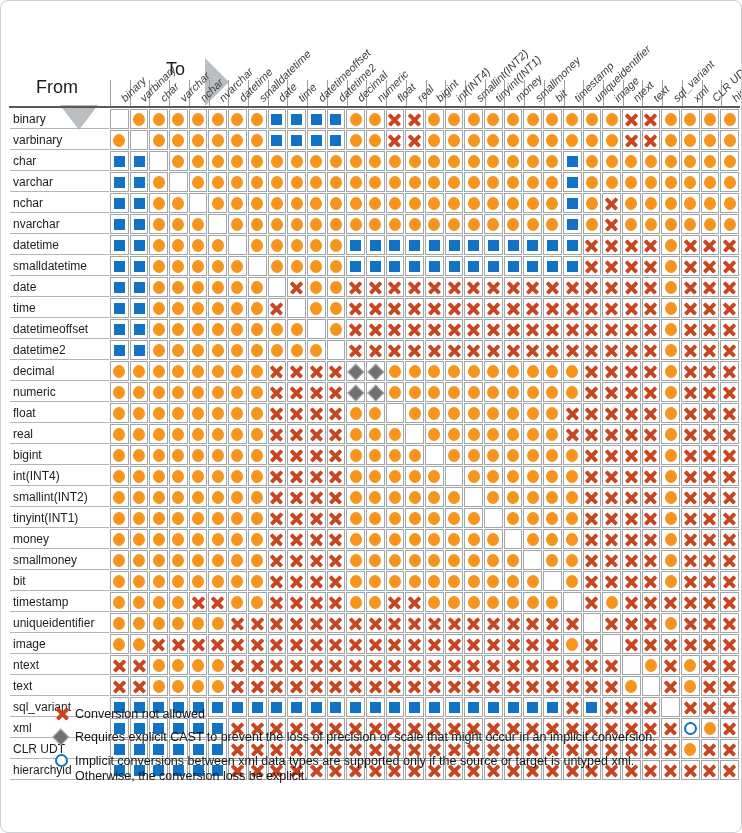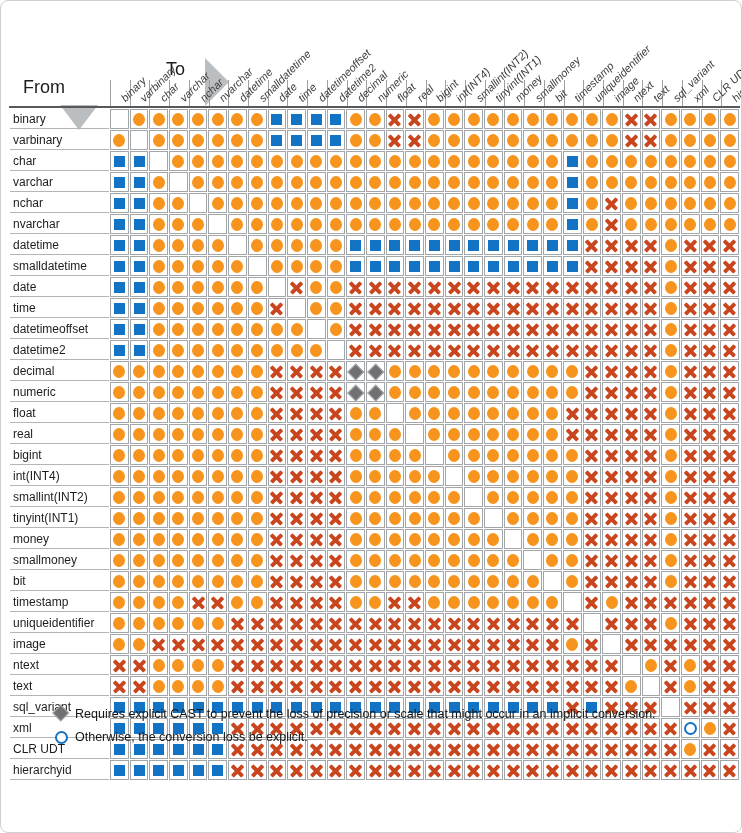--- a/index.html
+++ b/index.html
@@ -1,19 +1,19 @@
 <!DOCTYPE html>
 <html style="--blue: #1273C4; --orange: #F7941E; --red: #C8451E; --gray: #707072; --tri: #BABEC0;"><head>
 <meta charset="utf-8">
 <style>
   html,body{margin:0;padding:0;background:#fff;}
   .page{position:relative;width:740px;height:831px;background:#fff;border:1px solid #cdd0d2;
         border-radius:8px;overflow:hidden;font-family:"Liberation Sans",sans-serif;}
   
-  .from-label{position:absolute;left:22px;top:76px;font-size:18px;color:#1b1b1b;}
+  .from-label{position:absolute;left:35px;top:76px;font-size:18px;color:#1b1b1b;}
   .to-label{position:absolute;left:165px;top:58px;font-size:18px;color:#1b1b1b;}
   .to-triangle{position:absolute;left:204px;top:57px;width:0;height:0;
       border-top:24px solid transparent;border-bottom:24px solid transparent;
       border-left:24px solid var(--tri,#BABEC0);}
   .from-triangle{position:absolute;left:59px;top:104px;width:0;height:0;
       border-left:19px solid transparent;border-right:19px solid transparent;
       border-top:25px solid var(--tri,#BABEC0);}
   .tick{position:absolute;top:79px;width:1px;height:27px;background:#9da1a3;}
   .collabel{position:absolute;width:0;height:0;}
   .collabel span{position:absolute;left:0;bottom:1px;transform:rotate(-45deg);
@@ -1304,26 +1304,33 @@
           <td class="dc"><span class="sy sx"></span></td>
           <td class="dc"><span class="sy sx"></span></td>
           <td class="dc"><span class="sy sx"></span></td>
         </tr>
       </tbody>
     </table>
 
   <div class="legend">
     <div class="lg-item">
       <span class="lg-sym">
+          <span class="sy sx"></span>
+        </span>
+      <span class="lg-text">Conversion not allowed</span>
+    </div>
+    <div class="lg-item">
+      <span class="lg-sym">
           <span class="sy sd"></span>
         </span>
       <span class="lg-text">Requires explicit CAST to prevent the loss of precision or scale that might occur in an implicit conversion.</span>
     </div>
     <div class="lg-item">
       <span class="lg-sym">
           <span class="sy so"></span>
         </span>
       <span class="lg-text">
+        <div>Implicit conversions between xml data types are supported only if the source or target is untyped xml.</div>
         <div>Otherwise, the conversion loss be explicit.</div>
       </span>
     </div>
   </div>
 </div>
 
 </body></html>

